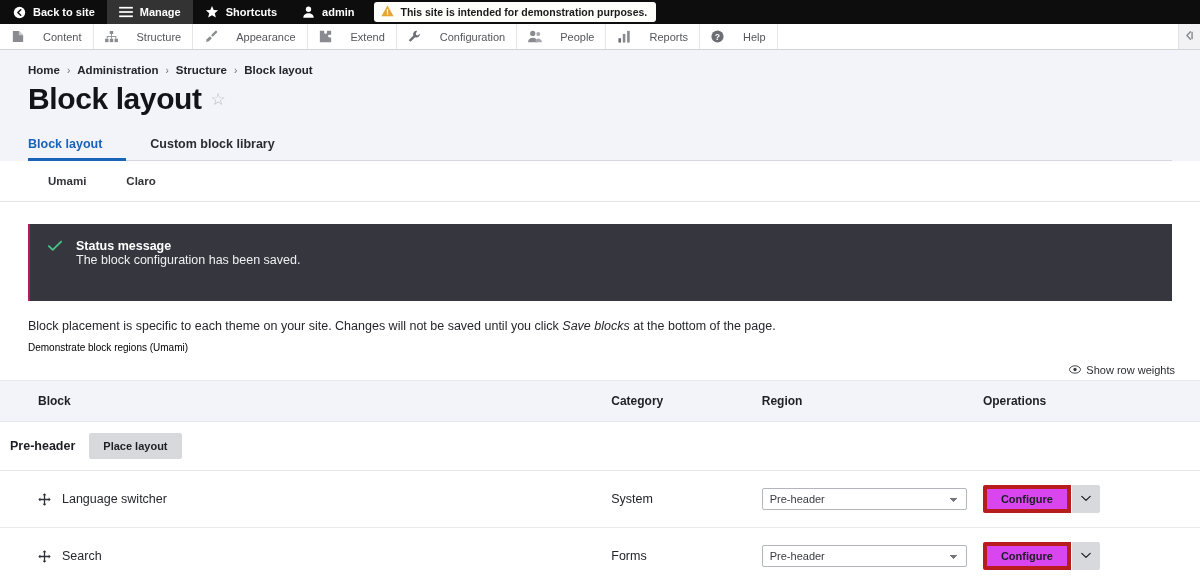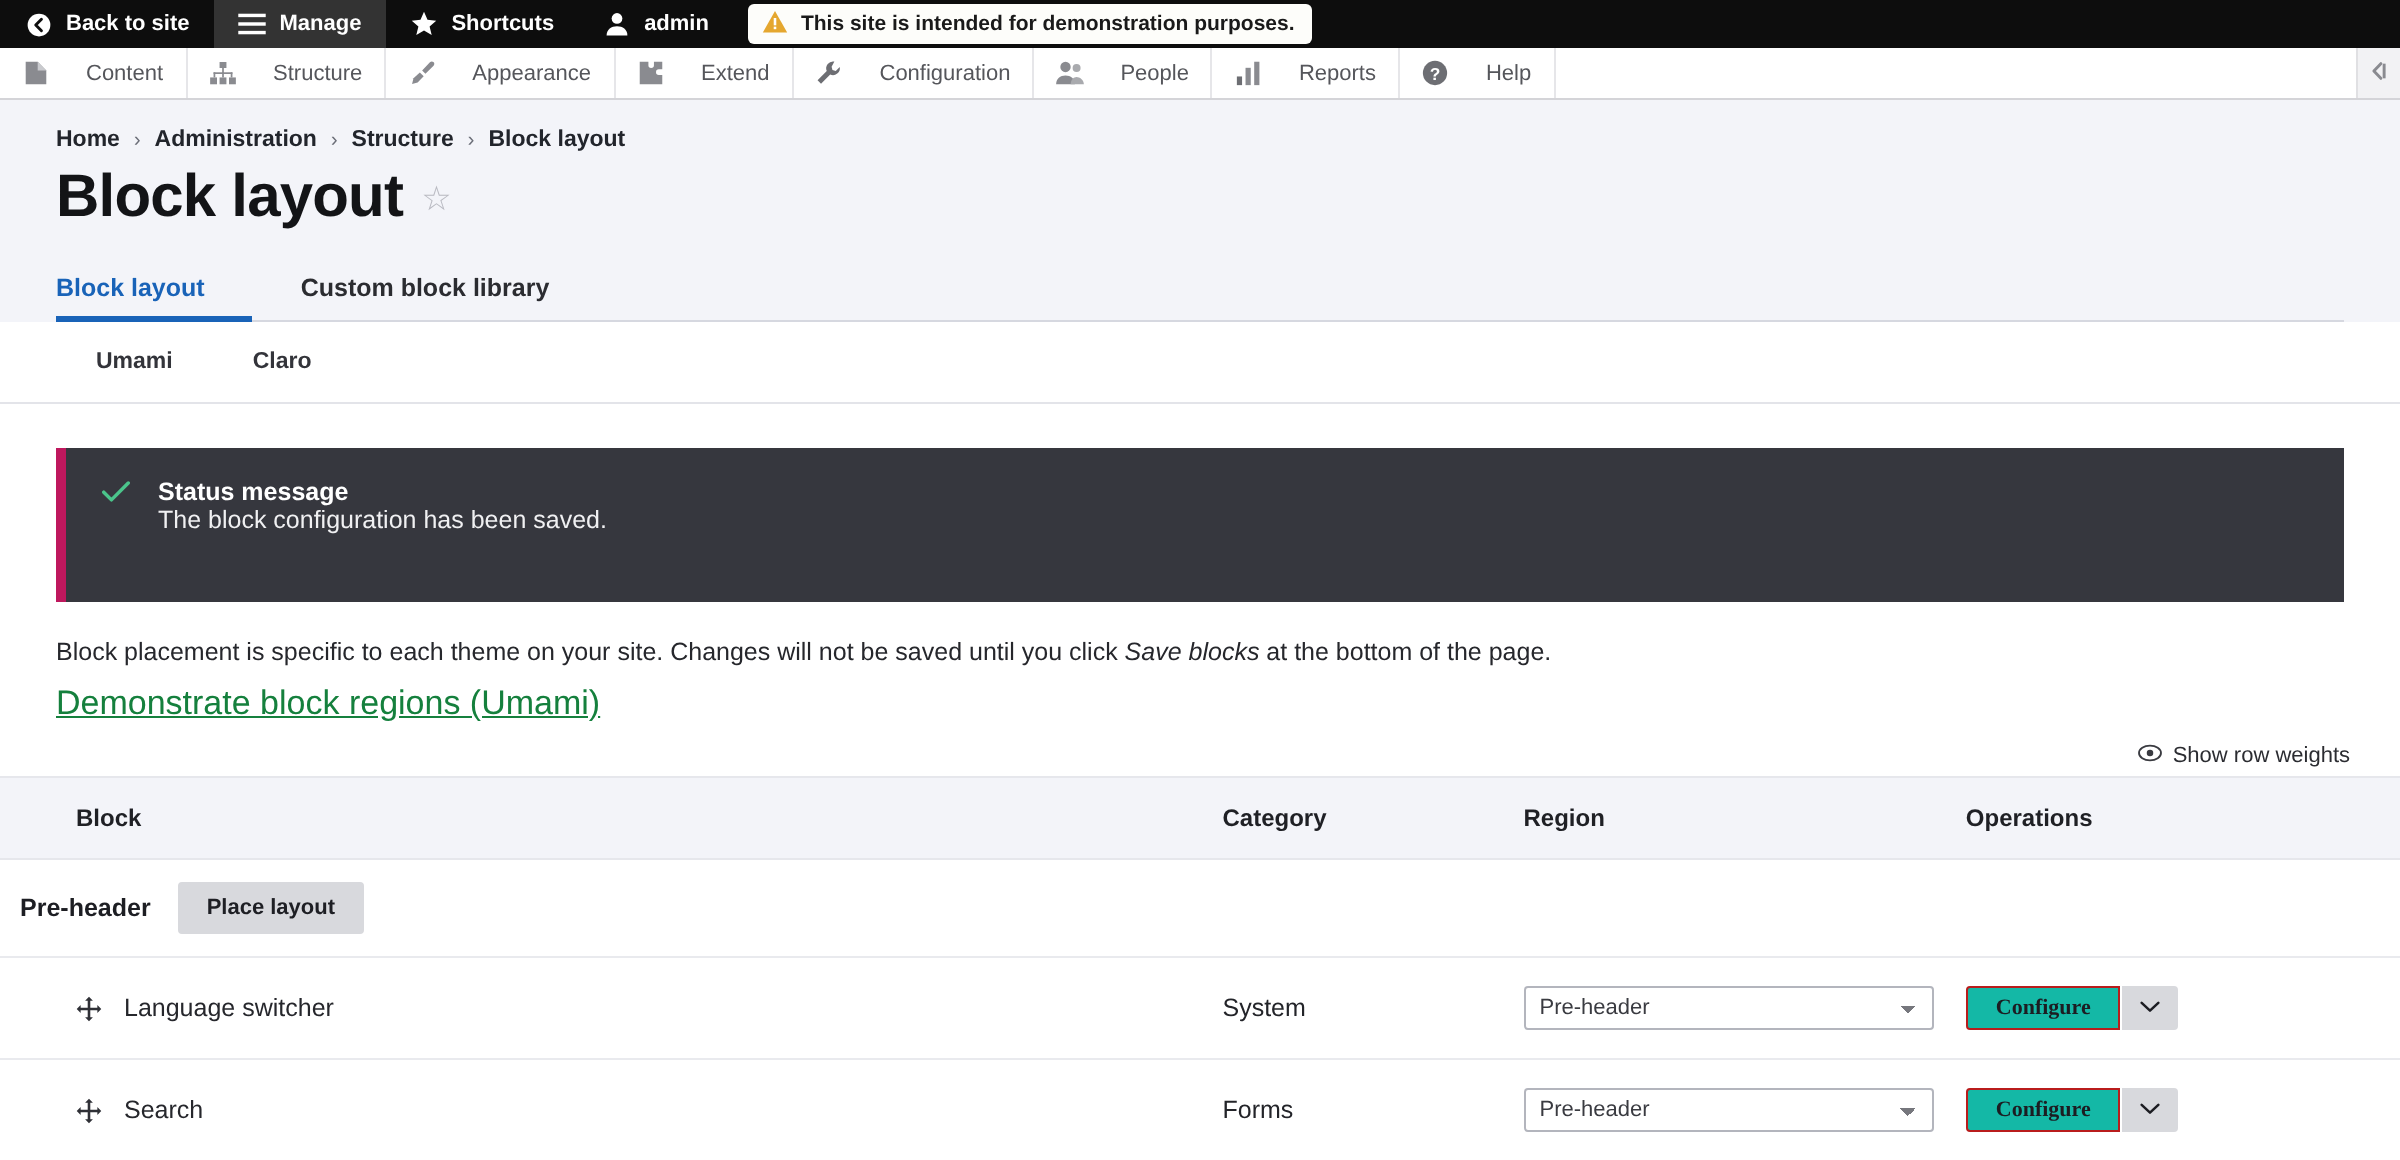--- a/index.html
+++ b/index.html
@@ -99,36 +99,36 @@
   .tab-s {
     font-size: 11.5px; font-weight: bold; color: #33343a;
     padding: 14px 0; margin-right: 40px; cursor: pointer;
   }
   .tabs-secondary .pad { width: 48px; }
 
   
   .status-wrap { padding: 22px 28px 0 28px; }
   .status-msg {
     background: #36373e;
-    border-left: 5px solid #be185d;
+    border-left: 2px solid #be185d;
     color: #ffffff;
     padding: 15px 18px 18px 18px;
     display: flex; gap: 14px;
     height: 77px;
   }
   .status-check { color: #4bc48b; font-size: 14px; line-height: 1.1; padding-top: 1px; }
   .status-title { font-size: 12.5px; font-weight: bold; }
   .status-body { font-size: 12.5px; color: #f0f0f2; }
 
   
   .intro { padding: 18px 28px 0 28px; font-size: 12.5px; color: #26272c; }
   .intro em { font-style: italic; }
   .intro-link {
     display: inline-block; margin-top: 9px;
-    color: #15803d; text-decoration: underline; font-size: 17px; cursor: pointer;
+    color: #000000; font-size: 10px; cursor: pointer;
   }
 
   
   .weights-row { padding: 10px 25px 4px 0; display: flex; justify-content: flex-end; text-align: center; }
   .weights-link {
     display: inline-flex; align-items: center; gap: 5px;
     font-size: 11px; color: #2b2c31; cursor: pointer;
   }
 
   
@@ -183,25 +183,25 @@
     -webkit-appearance: none; appearance: none;
     background-image: linear-gradient(45deg, transparent 50%, #76777d 50%), linear-gradient(135deg, #76777d 50%, transparent 50%);
     background-position: calc(100% - 12px) 9px, calc(100% - 8px) 9px;
     background-size: 4px 4px, 4px 4px;
     background-repeat: no-repeat;
     cursor: pointer;
   }
 
   .ops-group { display: flex; align-items: stretch; gap: 1px; }
   .btn-configure {
-    background: #14b8a6; color: #1c1d22;
-    border: 1px solid #b91c1c; border-radius: 2px 0 0 2px;
+    background: #d946ef; color: #1c1d22;
+    border: 4px solid #b91c1c; border-radius: 2px 0 0 2px;
     font-size: 11px; font-weight: bold;
     padding: 4px 14px; cursor: pointer;
-    font-family: Liberation Serif, serif;
+    font-family: Liberation Sans, sans-serif;
   }
   .btn-configure-toggle {
     background: #d8d9dd; color: #1c1d22;
     border: 1px solid #d8d9dd; border-radius: 0 2px 2px 0;
     padding: 4px 8px; cursor: pointer;
     display: flex; align-items: center;
   }
   .chev { font-size: 9px; line-height: 1; }
 </style>
 </head>

